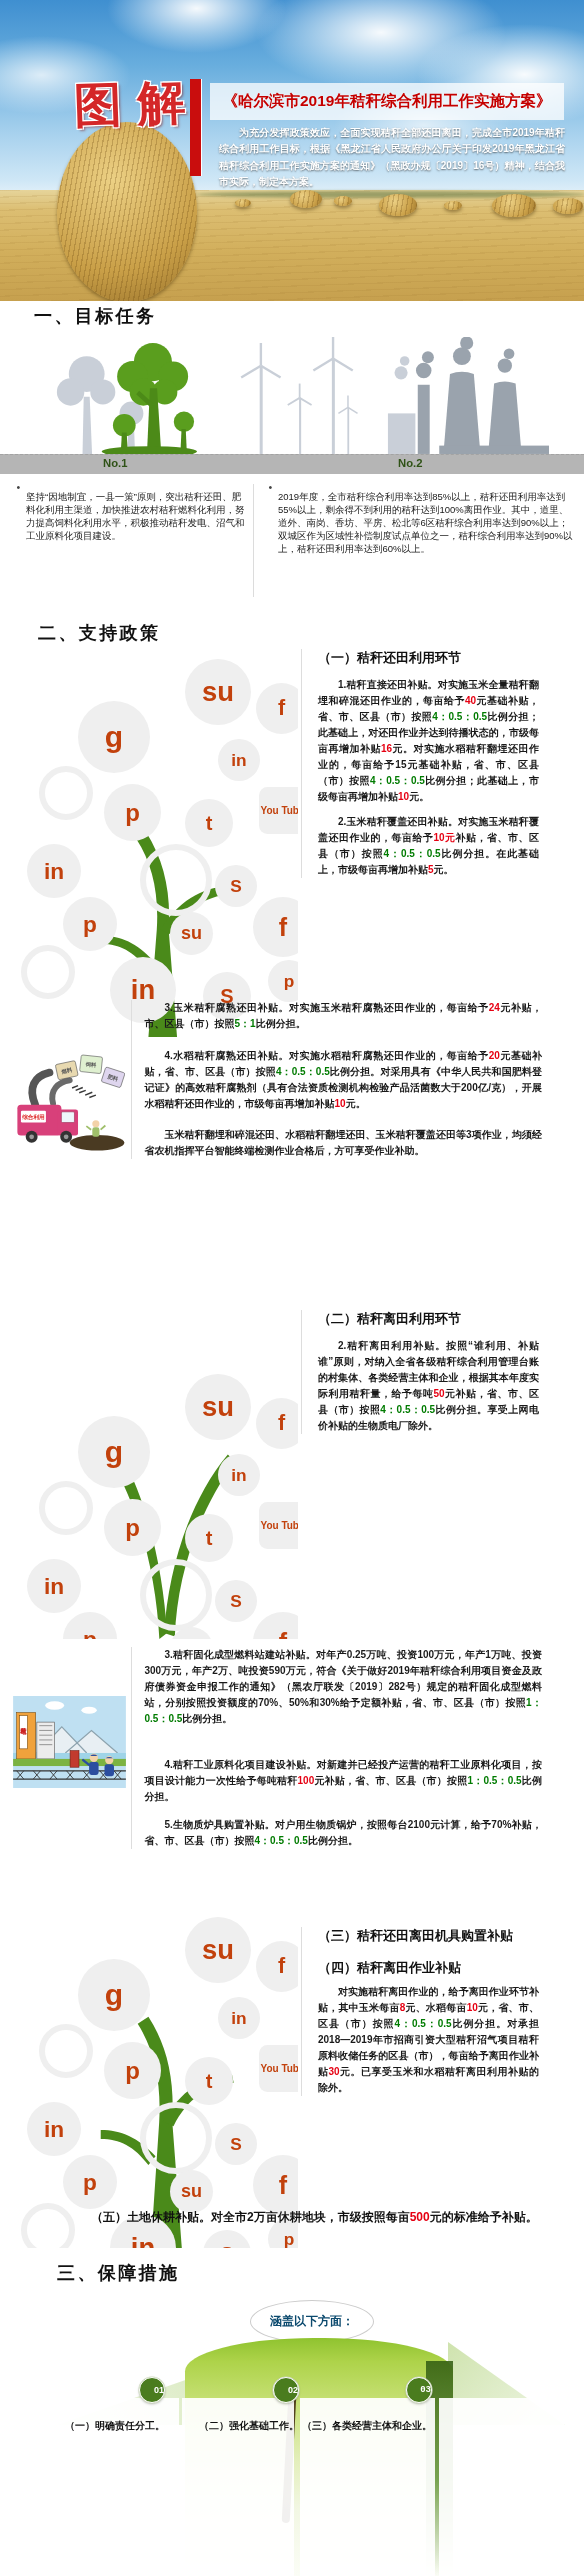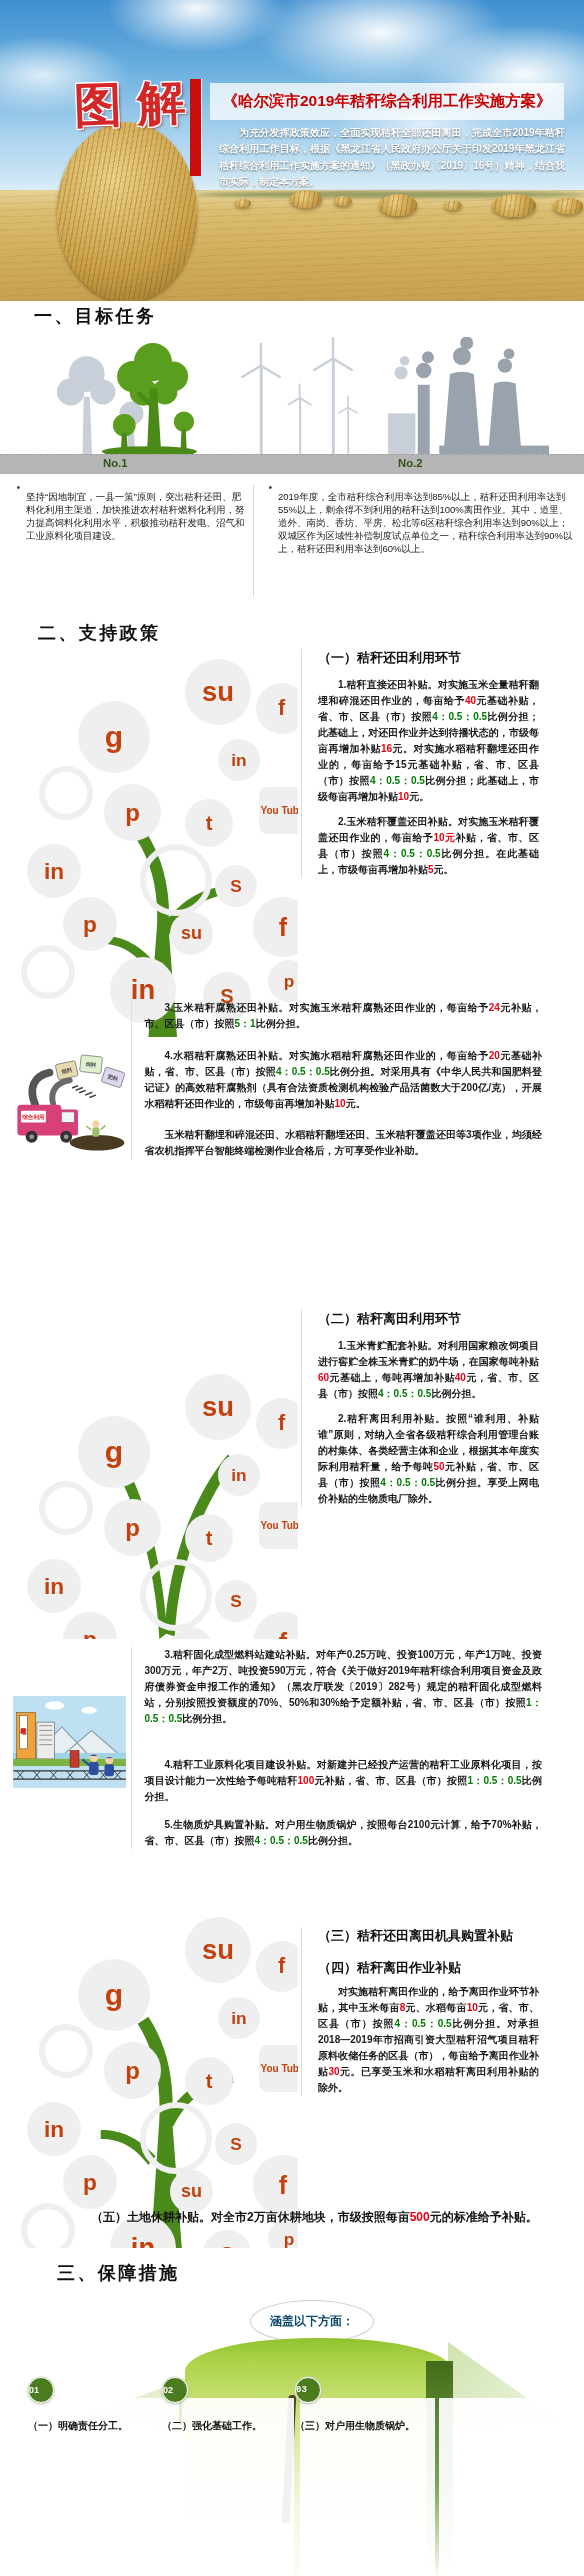--- a/index.html
+++ b/index.html
@@ -57,21 +57,21 @@
   .bubble{position:absolute;left:250px;top:2300px;width:122px;height:41px;background:#fff;border:0.6px solid #ccc;border-radius:50%;
     display:flex;align-items:center;justify-content:center;font-size:12px;font-weight:bold;color:#0c4a6e;}
   .tri{position:absolute;top:2342px;height:83px;}
   .tri-l{left:57px;width:237px;background:linear-gradient(225deg,#cfe3ae,#f0f7e6);clip-path:polygon(100% 0,100% 100%,0 100%);}
   .tri-r{left:448px;width:117px;background:linear-gradient(135deg,#cfe3ae,#f0f7e6);clip-path:polygon(0 0,100% 100%,0 100%);}
   .apple{position:absolute;left:185px;top:2338px;width:268px;height:238px;border-radius:48% 48% 0 0/14% 14% 0 0;
     background:linear-gradient(180deg,#8fc32f 0,#aed34a 10%,#c8e178 28%,#e4efbc 52%,#f2f7e3 72%,#fbfdf6 100%);}
   .apple .shade{position:absolute;right:0px;top:22.7px;width:27.4px;height:215px;background:linear-gradient(180deg,#2f5a10,#63943a 55%,rgba(99,148,58,0));opacity:.85;}
   .apple .stem{position:absolute;left:100px;top:57px;width:7.8px;height:128px;border-radius:4.8px;background:linear-gradient(180deg,#4a3418,#2c1d0c);transform:rotate(3deg);opacity:.9;}
   .card{position:absolute;top:2398px;height:178px;background:rgba(255,255,255,.93);}
-  .s3item{position:absolute;width:137px;text-align:left;}
+  .s3item{position:absolute;width:137px;text-align:right;}
   .s3num{display:inline-block;width:24px;height:24px;line-height:24px;border-radius:50%;background:#4a7c1e;border:1.8px solid #fff;
     box-shadow:0 0 0 0.6px #cdd8bc,0 1.2px 2.4px rgba(0,0,0,.25);color:#fff;font-size:9px;font-weight:bold;}
   .s3label{display:block;margin-top:15.5px;font-size:10px;font-weight:bold;color:#111;}
 </style>
 </head>
 <body>
 
 <div class="page">
 
   <header class="hero">
@@ -271,21 +271,20 @@
       <span class="icon-bg" style="left: 21px; top: 194px; width: 54px; height: 54px; font-size: 22.7px;">in</span>
       <span class="icon-bg icon-ring" style="left: 134px; top: 194px; width: 60px; height: 60px; font-size: 25px;"></span>
       <span class="icon-bg" style="left: 209px; top: 215px; width: 42px; height: 42px; font-size: 17.3px;">S</span>
       <span class="icon-bg" style="left: 57px; top: 247px; width: 54px; height: 54px; font-size: 22.7px;">p</span>
       <span class="icon-bg" style="left: 164px; top: 262px; width: 43px; height: 43px; font-size: 18px;">su</span>
       <span class="icon-bg" style="left: 247px; top: 247px; width: 60px; height: 60px; font-size: 25px;">f</span>
     </div>
 
   <div class="col-r" style="top:1310px;">
     <h3 class="h3">（二）秸秆离田利用环节</h3>
-    <p class="para"><span>1.玉米青贮配套补贴。对利用国家粮改饲项目进行窖贮全株玉米青贮的奶牛场，在国家每吨补贴</span><span class="seg-red">60</span><span>元基础上，每吨再增加补贴</span><span class="seg-red">40</span><span>元，省、市、区县（市）按照</span><span class="seg-green">4：0.5：0.5</span><span>比例分担。</span></p>
     <p class="para" style="margin-top:9.5px;"><span>2.秸秆离田利用补贴。按照“谁利用、补贴谁”原则，对纳入全省各级秸秆综合利用管理台账的村集体、各类经营主体和企业，根据其本年度实际利用秸秆量，给予每吨</span><span class="seg-red">50</span><span>元补贴，省、市、区县（市）按照</span><span class="seg-green">4：0.5：0.5</span><span>比例分担。享受上网电价补贴的生物质电厂除外。</span></p>
   </div>
 
   <div class="col-w" style="top:1647px;width:411px;">
     <p class="para"><span>3.秸秆固化成型燃料站建站补贴。对年产0.25万吨、投资100万元，年产1万吨、投资300万元，年产2万、吨投资590万元，符合《关于做好2019年秸秆综合利用项目资金及政府债券资金申报工作的通知》（黑农厅联发〔2019〕282号）规定的秸秆固化成型燃料站，分别按照投资额度的70%、50%和30%给予定额补贴，省、市、区县（市）按照</span><span class="seg-green">1：0.5：0.5</span><span>比例分担。</span></p>
     <p class="para" style="margin-top:30px;"><span>4.秸秆工业原料化项目建设补贴。对新建并已经投产运营的秸秆工业原料化项目，按项目设计能力一次性给予每吨秸秆</span><span class="seg-red">100</span><span>元补贴，省、市、区县（市）按照</span><span class="seg-green">1：0.5：0.5</span><span>比例分担。</span></p>
     <p class="para" style="margin-top:12px;"><span>5.生物质炉具购置补贴。对户用生物质锅炉，按照每台2100元计算，给予70%补贴，省、市、区县（市）按照</span><span class="seg-green">4：0.5：0.5</span><span>比例分担。</span></p>
   </div>
 
   <svg class="abs" style="left:13px;top:1696px;" width="113" height="92" viewBox="0 0 190 155">
@@ -364,17 +363,17 @@
   <div class="s3item" style="left:28px;top:2377px;">
     <span class="s3num">01</span>
     <span class="s3label">（一）明确责任分工。</span>
   </div>
   <div class="s3item" style="left:162px;top:2377px;">
     <span class="s3num">02</span>
     <span class="s3label">（二）强化基础工作。</span>
   </div>
   <div class="s3item" style="left:295px;top:2377px;font-family:Liberation Mono, monospace;">
     <span class="s3num">03</span>
-    <span class="s3label">（三）对户用生物质锅炉。</span>
+    <span class="s3label">（三）各类经营主体和企业。</span>
   </div>
 
 </div>
 
 
 </body></html>

